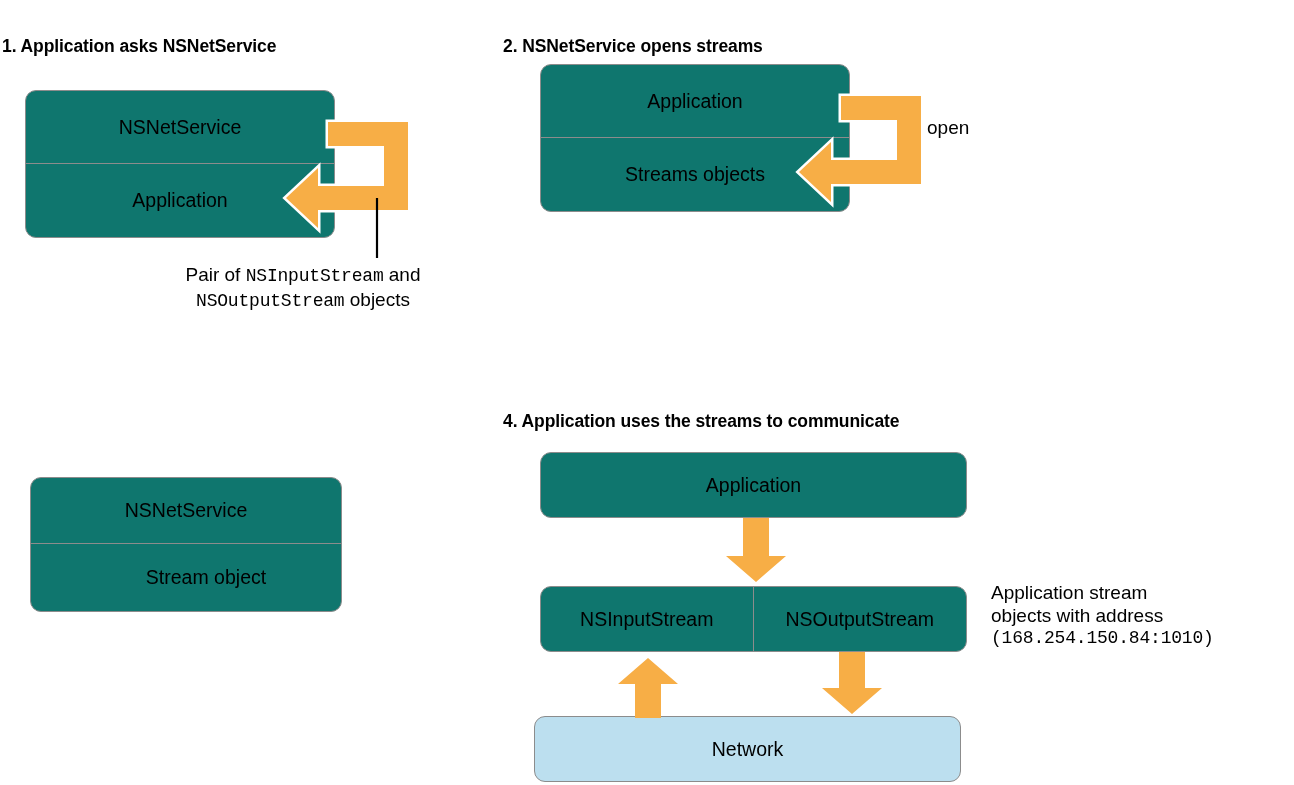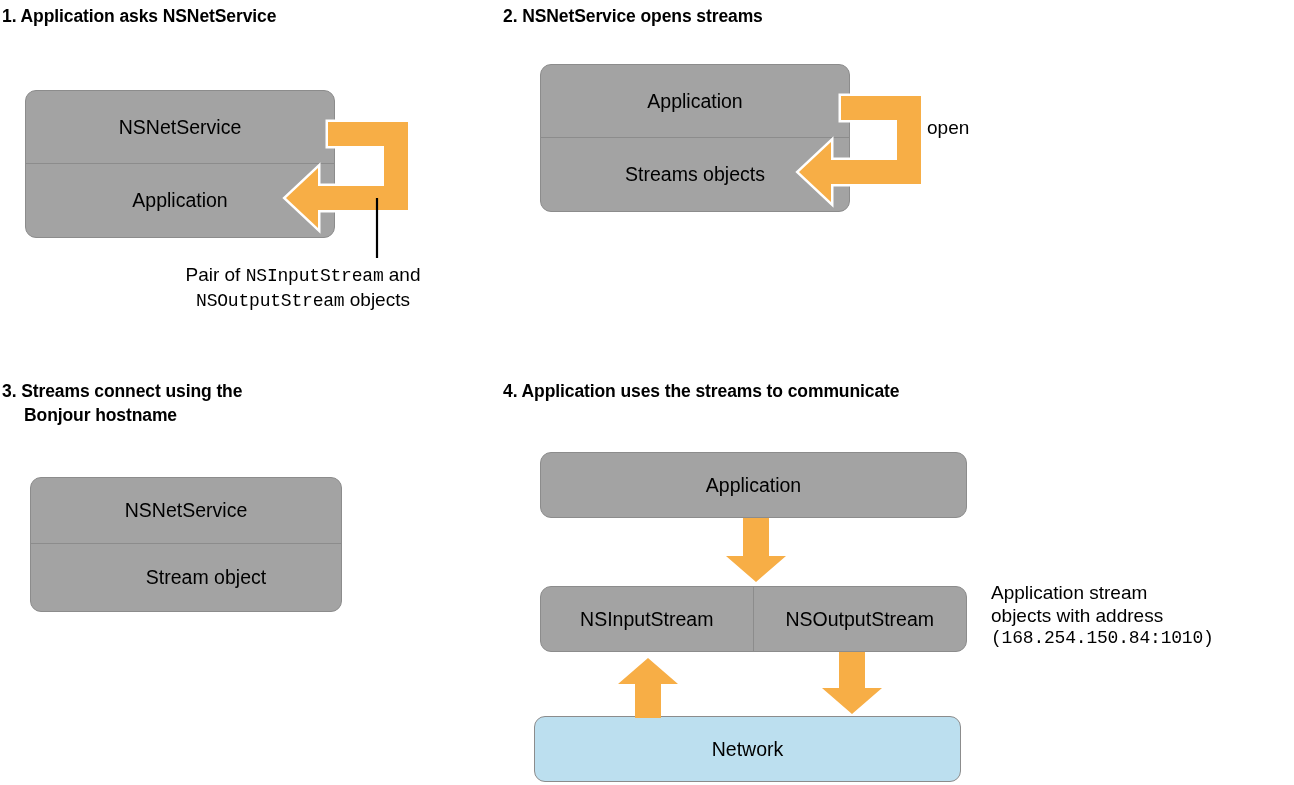--- a/index.html
+++ b/index.html
@@ -23,39 +23,40 @@
   }
   
   .heading {
     position: absolute;
     font-weight: bold;
     font-size: 17.5px;
     line-height: 24px;
     letter-spacing: -0.1px;
     white-space: pre-line;
     color: #000;
+    margin-top: 30px;
   }
   .heading .num {
     display: inline-block;
   }
   .h1 { left: 2px;   top: 4px;   width: 460px; }
   .h2 { left: 503px; top: 4px;   width: 520px; }
   .h3 { left: 2px;   top: 379px; width: 460px; }
   .h4 { left: 503px; top: 379px; width: 640px; }
 
   .heading-indent {
     display: inline-block;
     padding-left: 22px;
   }
 
   
   .box {
     position: absolute;
     box-sizing: border-box;
-    background: #a3a3a3;
+    background: #0f766e;
     border: 1.6px solid #8c8c8c;
     border-radius: 11px;
     overflow: hidden;
   }
   .box.blue { background: #bcdfef; }
 
   .cell {
     position: relative;
     box-sizing: border-box;
     display: flex;
@@ -136,21 +137,20 @@
     <div class="cell divider-bottom" style="height:73px;">
         <span>Application</span>
       </div>
     <div class="cell" style="height:73px;">
         <span>Streams objects</span>
       </div>
   </div>
 
   <div class="open-label">open</div>
 
-  <div class="heading h3"><span class="num">3.</span> <span>Streams connect using the</span><br><span class="heading-indent">Bonjour hostname</span></div>
 
   <div class="box" style="left:30px; top:477px; width:312px; height:135px;">
     <div class="cell divider-bottom" style="height:66px;">
         <span>NSNetService</span>
       </div>
     <div class="cell" style="height:66px;margin-left:20px;">
         <span>Stream object</span>
       </div>
   </div>
 

